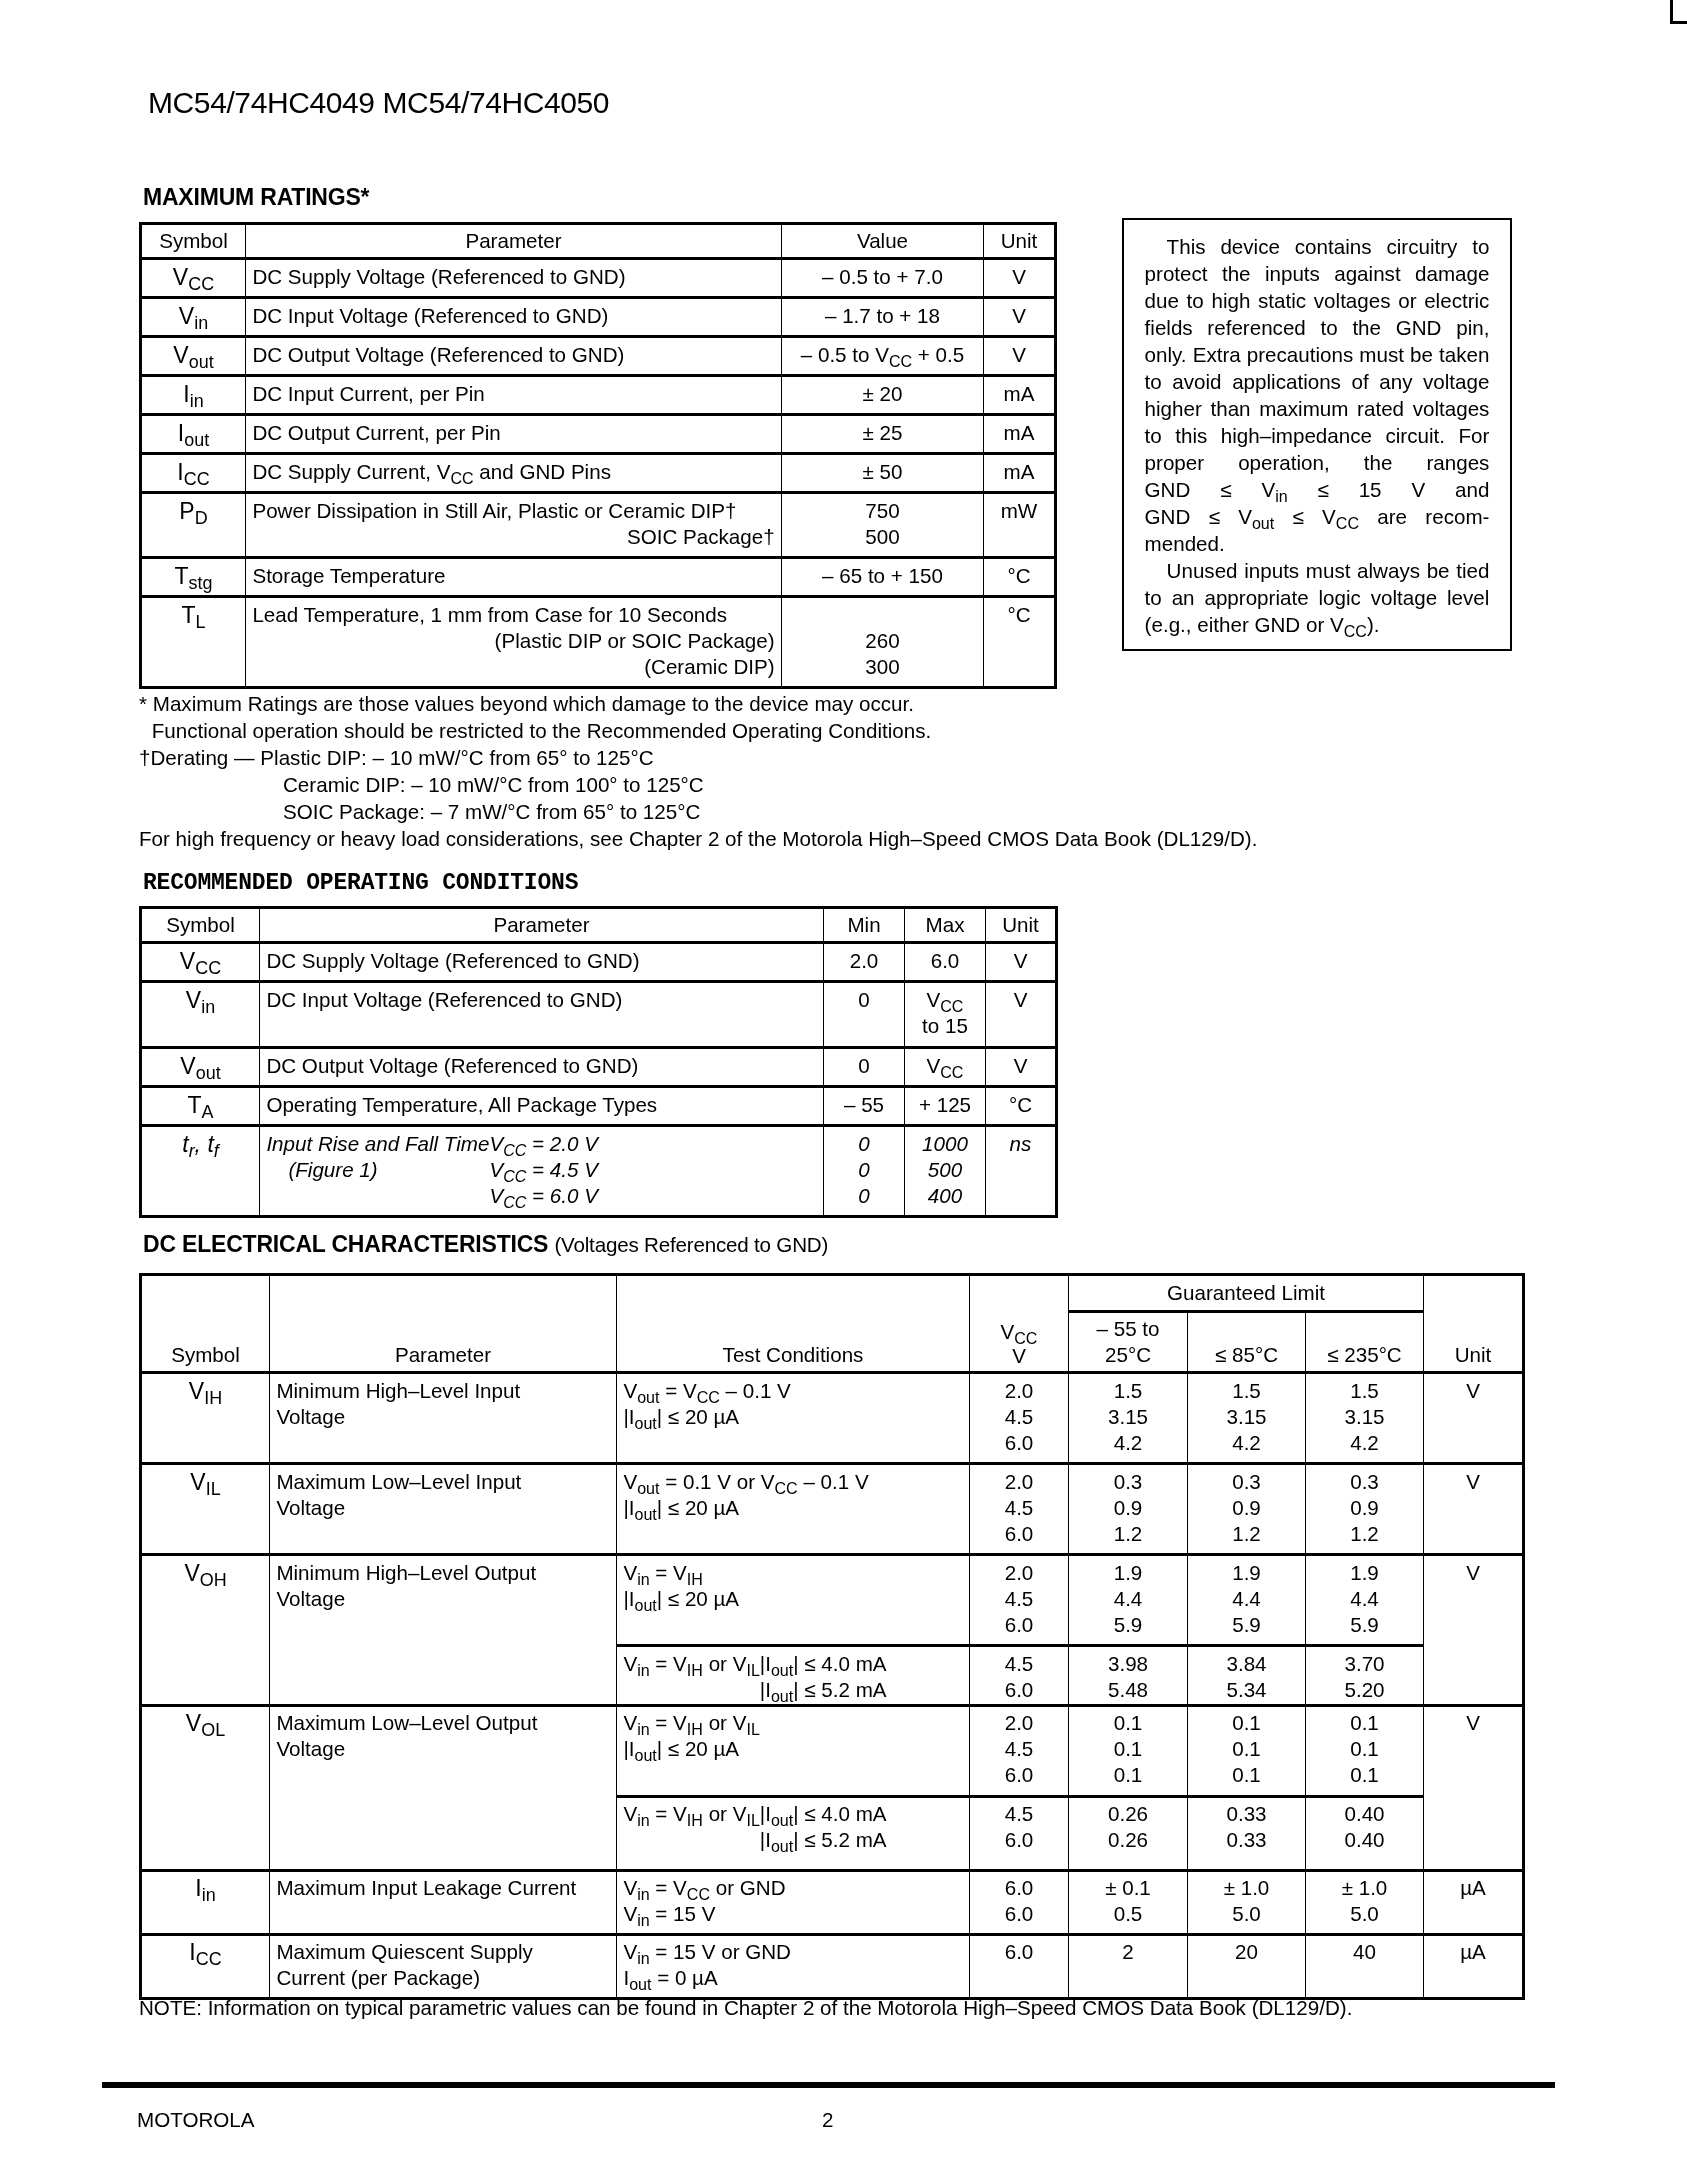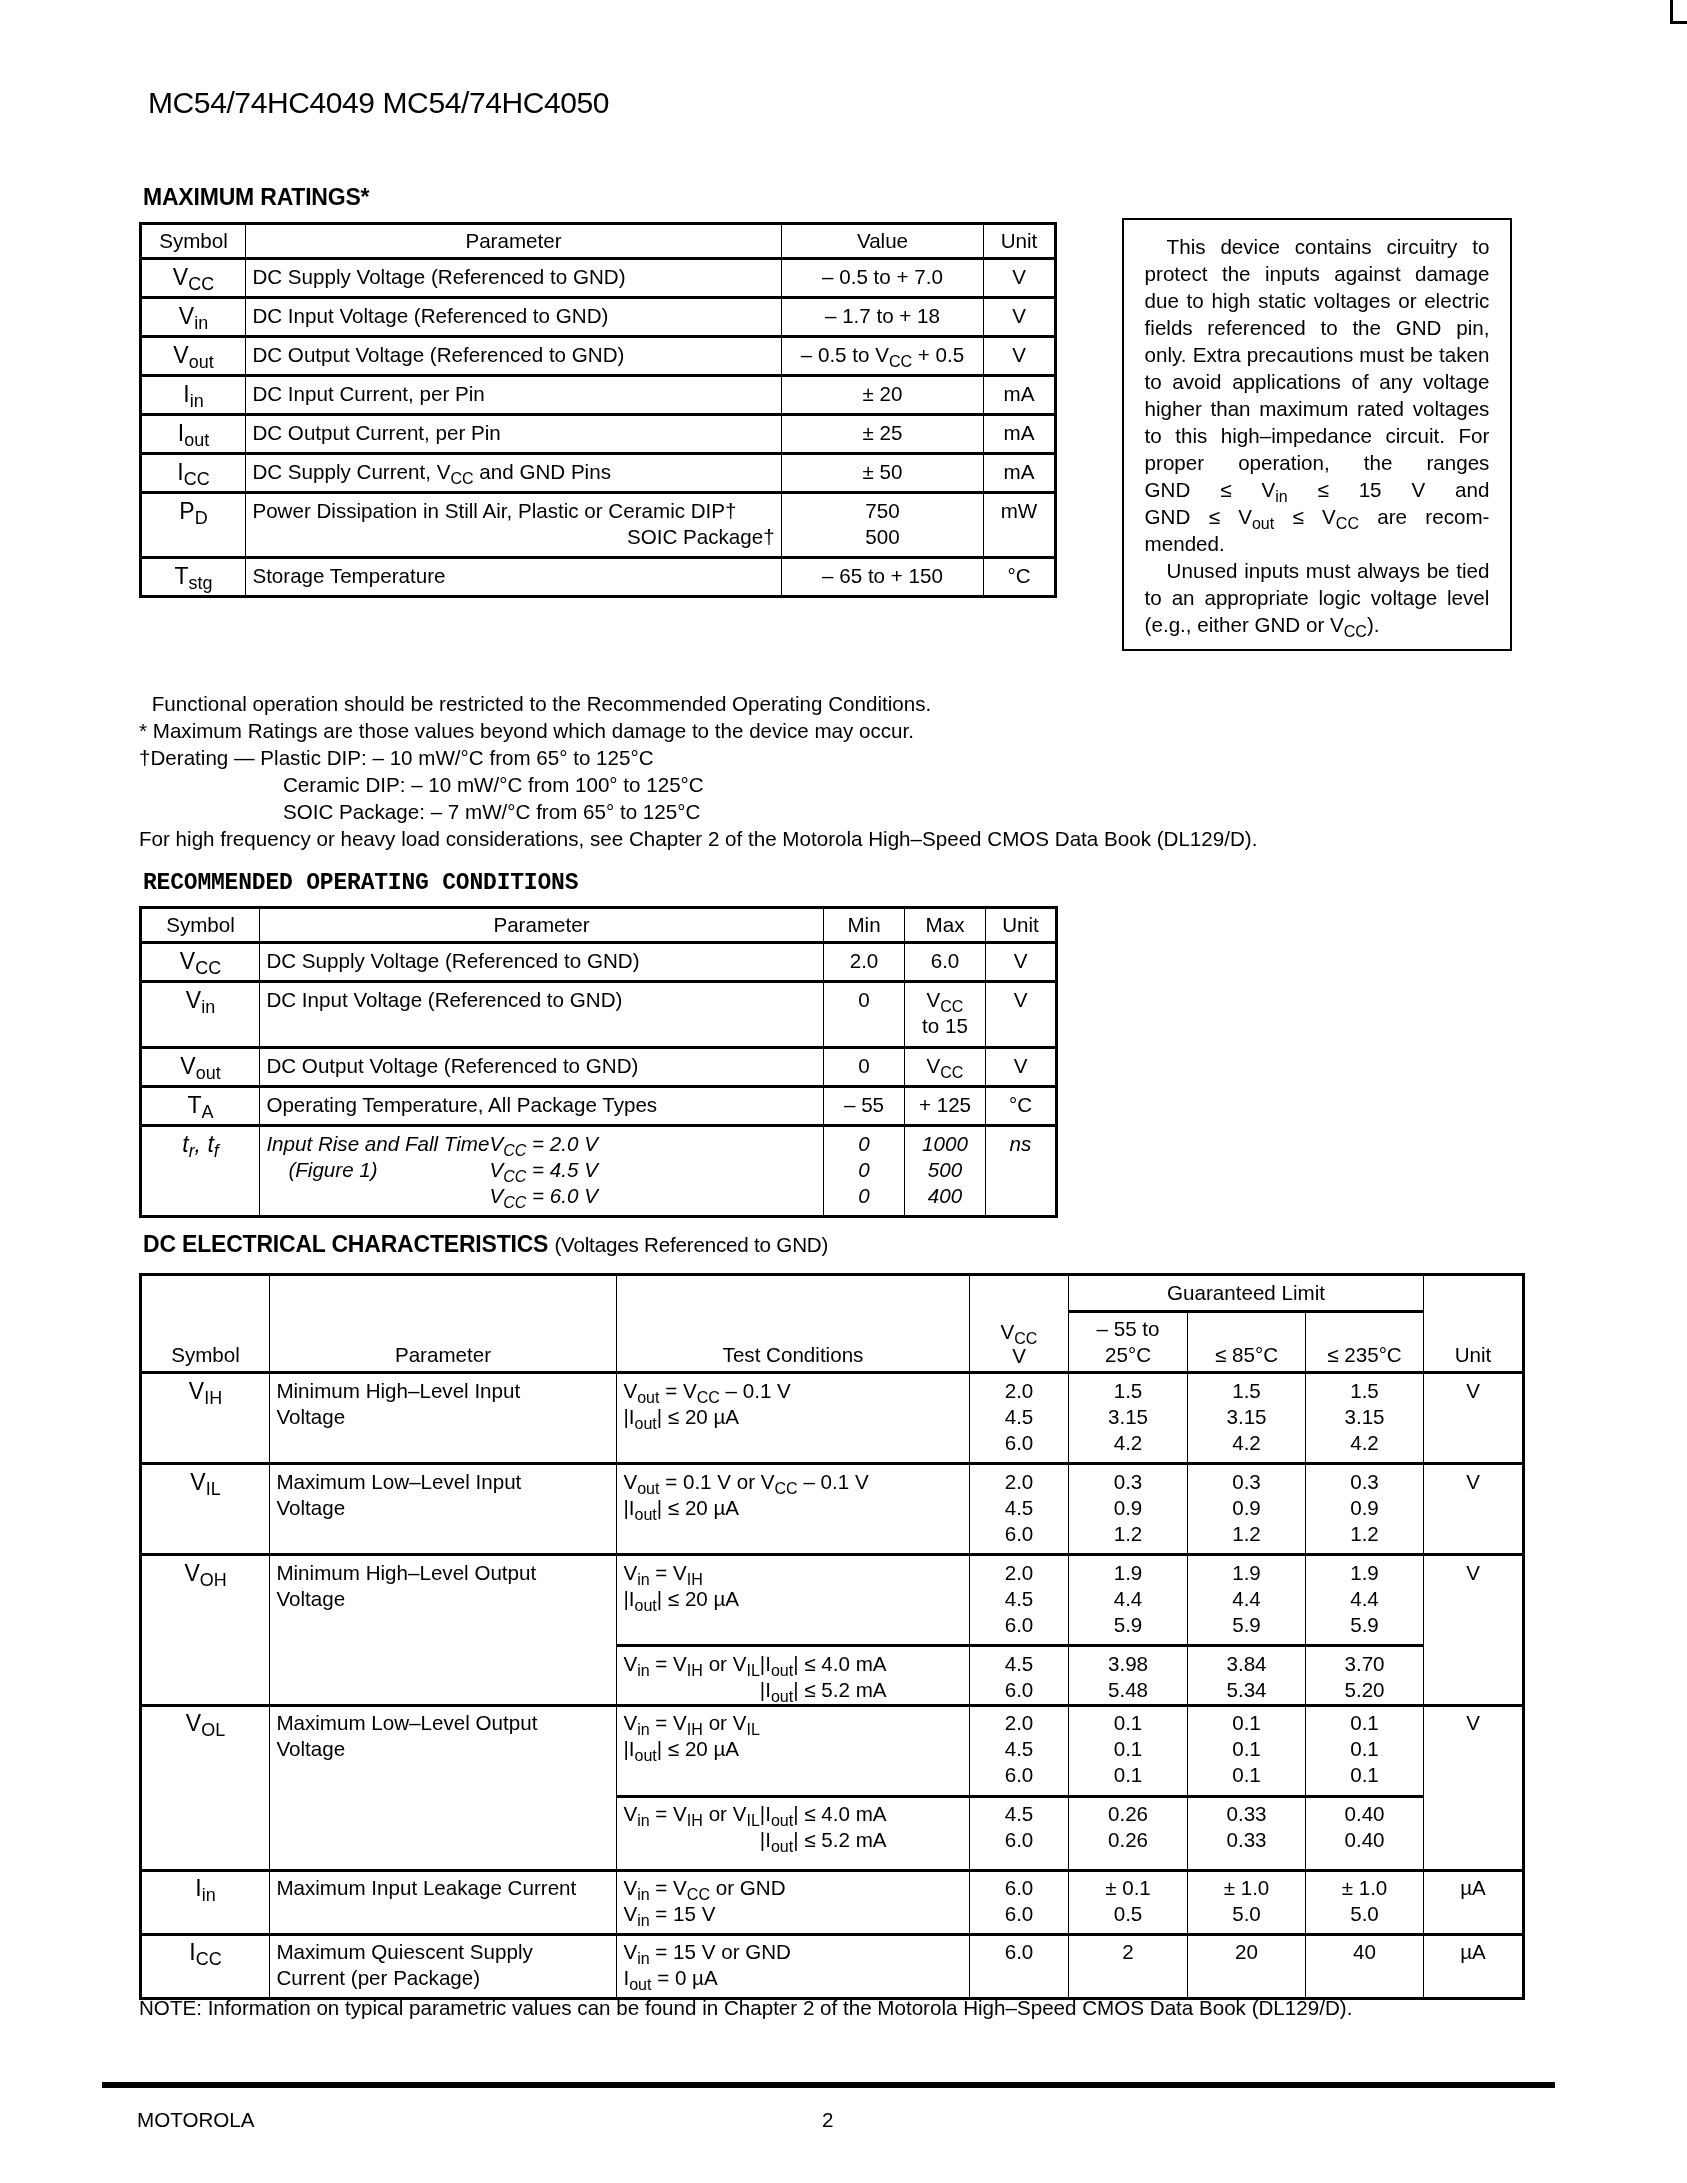--- a/index.html
+++ b/index.html
@@ -129,26 +129,40 @@
       <tr class="rb" style="height: 39px; padding-left: 24px;">
         <td class="sym">T<sub>stg</sub></td>
         <td>
           <span class="line">Storage Temperature</span>
         </td>
         <td class="c">
           <span class="line ">– 65 to + 150</span>
         </td>
         <td class="c">°C</td>
       </tr>
+      <tr class="rb" style="height: 91px;">
+        <td class="sym">T<sub>L</sub></td>
+        <td>
+          <span class="line">Lead Temperature, 1 mm from Case for 10 Seconds</span>
+          <span class="line r">(Plastic DIP or SOIC Package)</span>
+          <span class="line r">(Ceramic DIP)</span>
+        </td>
+        <td class="c">
+          <span class="line ">&nbsp;</span>
+          <span class="line ">260</span>
+          <span class="line ">300</span>
+        </td>
+        <td class="c">°C</td>
+      </tr>
     </tbody>
 </table>
 
 <div class="abs note" style="left:139px;top:690px;">
+  <span class="line">* Maximum Ratings are those values beyond which damage to the device may occur.</span>
   <span class="line" style="padding-left:12.7px">Functional operation should be restricted to the Recommended Operating Conditions.</span>
-  <span class="line">* Maximum Ratings are those values beyond which damage to the device may occur.</span>
   <span class="line">†Derating  —  Plastic DIP: – 10 mW/°C from 65° to 125°C</span>
   <span class="line" style="padding-left:144px">Ceramic DIP: – 10 mW/°C from 100° to 125°C</span>
   <span class="line" style="padding-left:144px">SOIC Package: – 7 mW/°C from 65° to 125°C</span>
   <span class="line">For high frequency or heavy load considerations, see Chapter 2 of the Motorola High–Speed CMOS Data Book (DL129/D).</span>
 </div>
 
 <div class="abs sidebox">
   <p>This device contains circuitry to protect the inputs against damage due to high static voltages or electric fields referenced to the GND pin, only. Extra precautions must be taken to avoid applications of any voltage higher than maximum rated voltages to this high–impedance circuit. For proper operation, the ranges GND&nbsp;≤&nbsp;V<sub>in</sub>&nbsp;≤&nbsp;15&nbsp;V and GND&nbsp;≤&nbsp;V<sub>out</sub>&nbsp;≤&nbsp;V<sub>CC</sub> are recom-mended.</p>
   <p>Unused inputs must always be tied to an appropriate logic voltage level (e.g., either GND or V<sub>CC</sub>).</p>
 </div>

